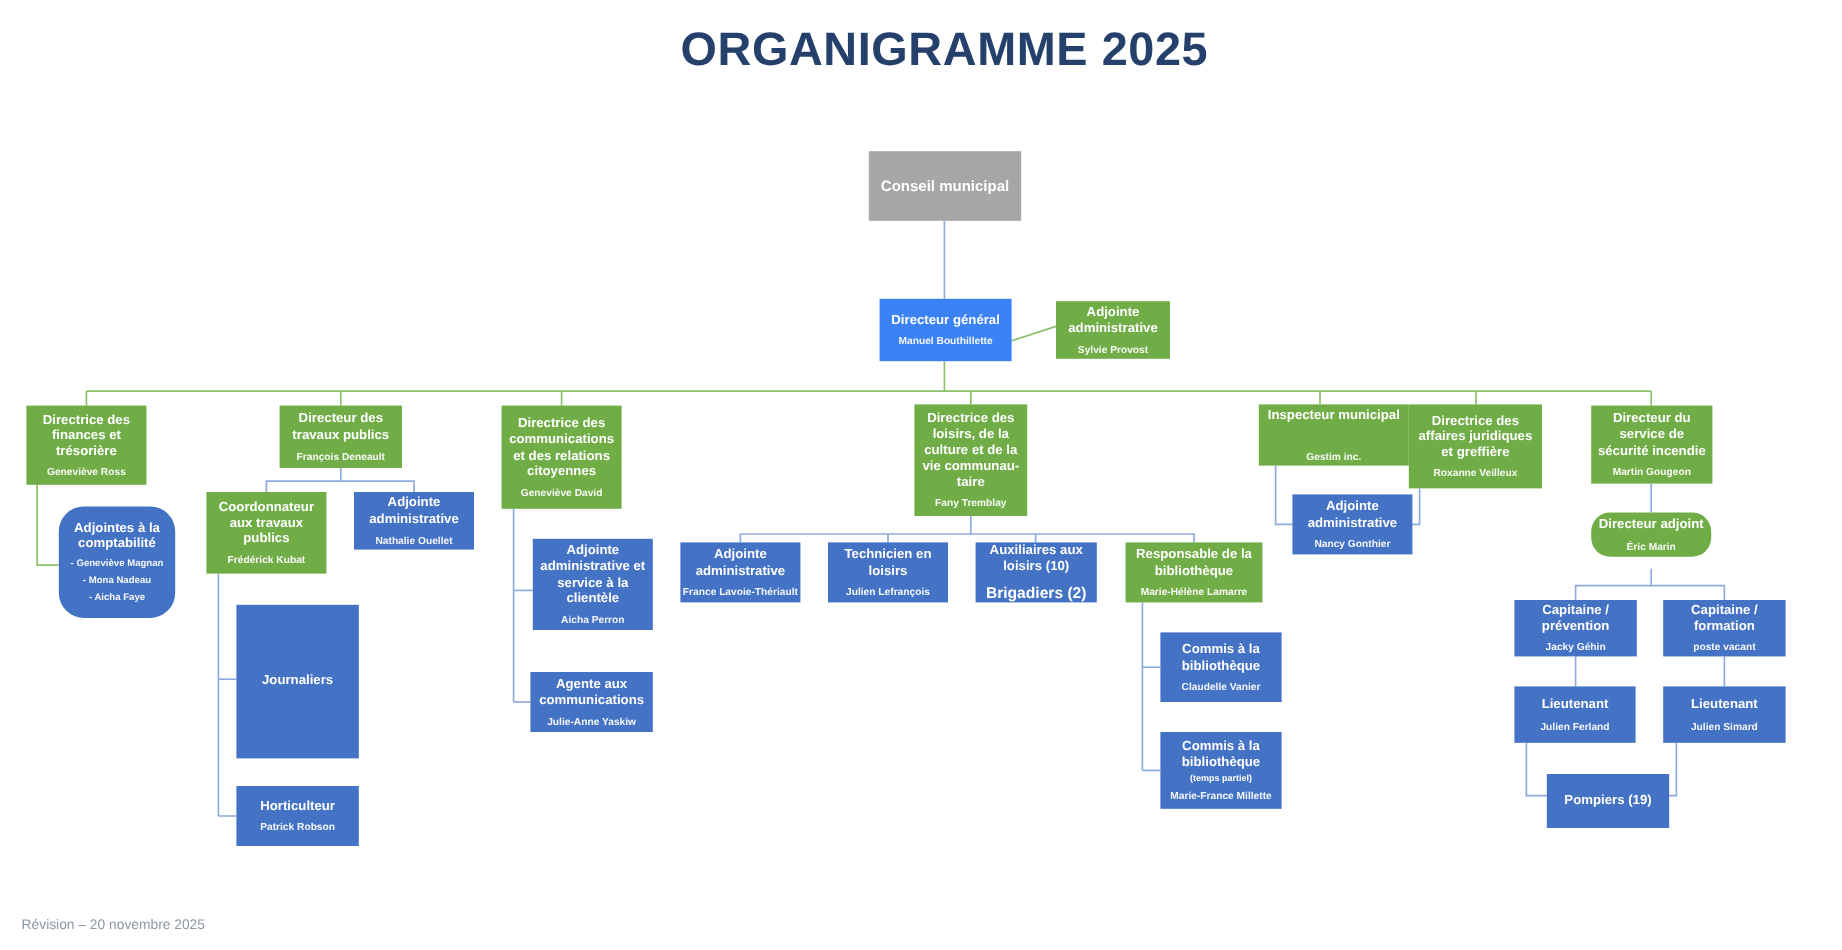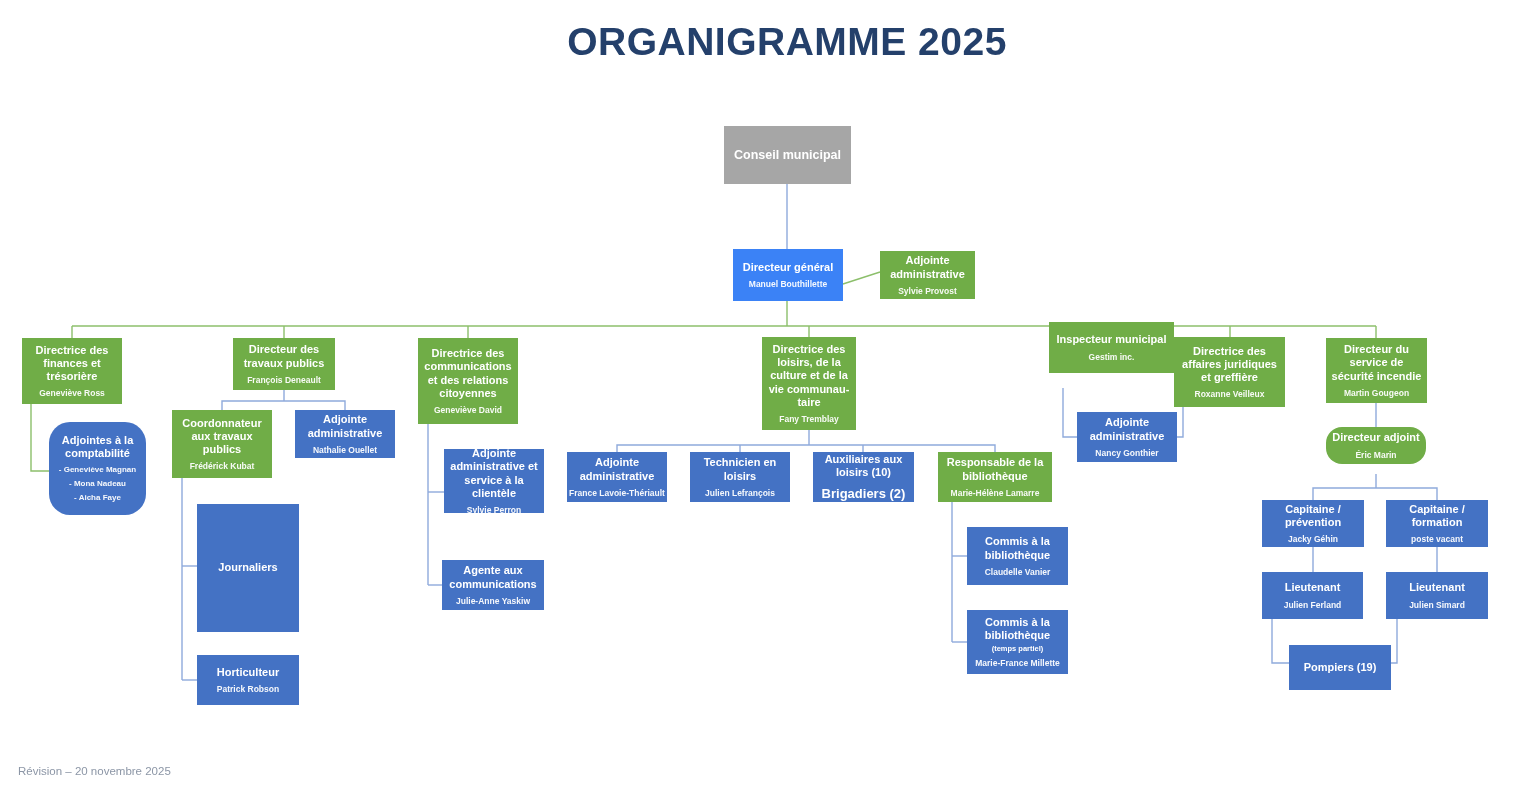--- a/index.html
+++ b/index.html
@@ -122,23 +122,23 @@
 </div>
 <div class="node blue" style="left:197px;top:655px;width:102px;height:50px;">
   <div class="title">Horticulteur</div>
   <div class="person">Patrick Robson</div>
 </div>
 
 <div class="node green" style="left:418px;top:338px;width:100px;height:86px;">
   <div class="title">Directrice des communications et des relations citoyennes</div>
   <div class="person">Geneviève David</div>
 </div>
-<div class="node blue" style="left:444px;top:449px;width:100px;height:64px;">
+<div class="node blue" style="left:444px;top:449px;width:100px;height:76px;">
   <div class="title">Adjointe administrative et service à la clientèle</div>
-  <div class="person">Sylvie Perron</div>
+  <div class="person">Aicha Perron</div>
 </div>
 <div class="node blue" style="left:442px;top:560px;width:102px;height:50px;">
   <div class="title">Agente aux communications</div>
   <div class="person">Julie-Anne Yaskiw</div>
 </div>
 
 <div class="node green" style="left:762px;top:337px;width:94px;height:93px;">
   <div class="title">Directrice des loisirs, de la culture et de la vie communau-taire</div>
   <div class="person">Fany Tremblay</div>
 </div>
@@ -161,21 +161,21 @@
 <div class="node blue" style="left:967px;top:527px;width:101px;height:58px;">
   <div class="title">Commis à la bibliothèque</div>
   <div class="person">Claudelle Vanier</div>
 </div>
 <div class="node blue" style="left:967px;top:610px;width:101px;height:64px;">
   <div class="title">Commis à la bibliothèque</div>
   <div class="note">(temps partiel)</div>
   <div class="person">Marie-France Millette</div>
 </div>
 
-<div class="node green" style="left:1049px;top:322px;width:125px;height:51px;">
+<div class="node green" style="left:1049px;top:337px;width:125px;height:51px;justify-content:space-between;">
   <div class="title">Inspecteur municipal</div>
   <div class="person">Gestim inc.</div>
 </div>
 <div class="node blue" style="left:1077px;top:412px;width:100px;height:50px;">
   <div class="title">Adjointe administrative</div>
   <div class="person">Nancy Gonthier</div>
 </div>
 <div class="node green" style="left:1174px;top:337px;width:111px;height:70px;">
   <div class="title">Directrice des affaires juridiques et greffière</div>
   <div class="person">Roxanne Veilleux</div>

